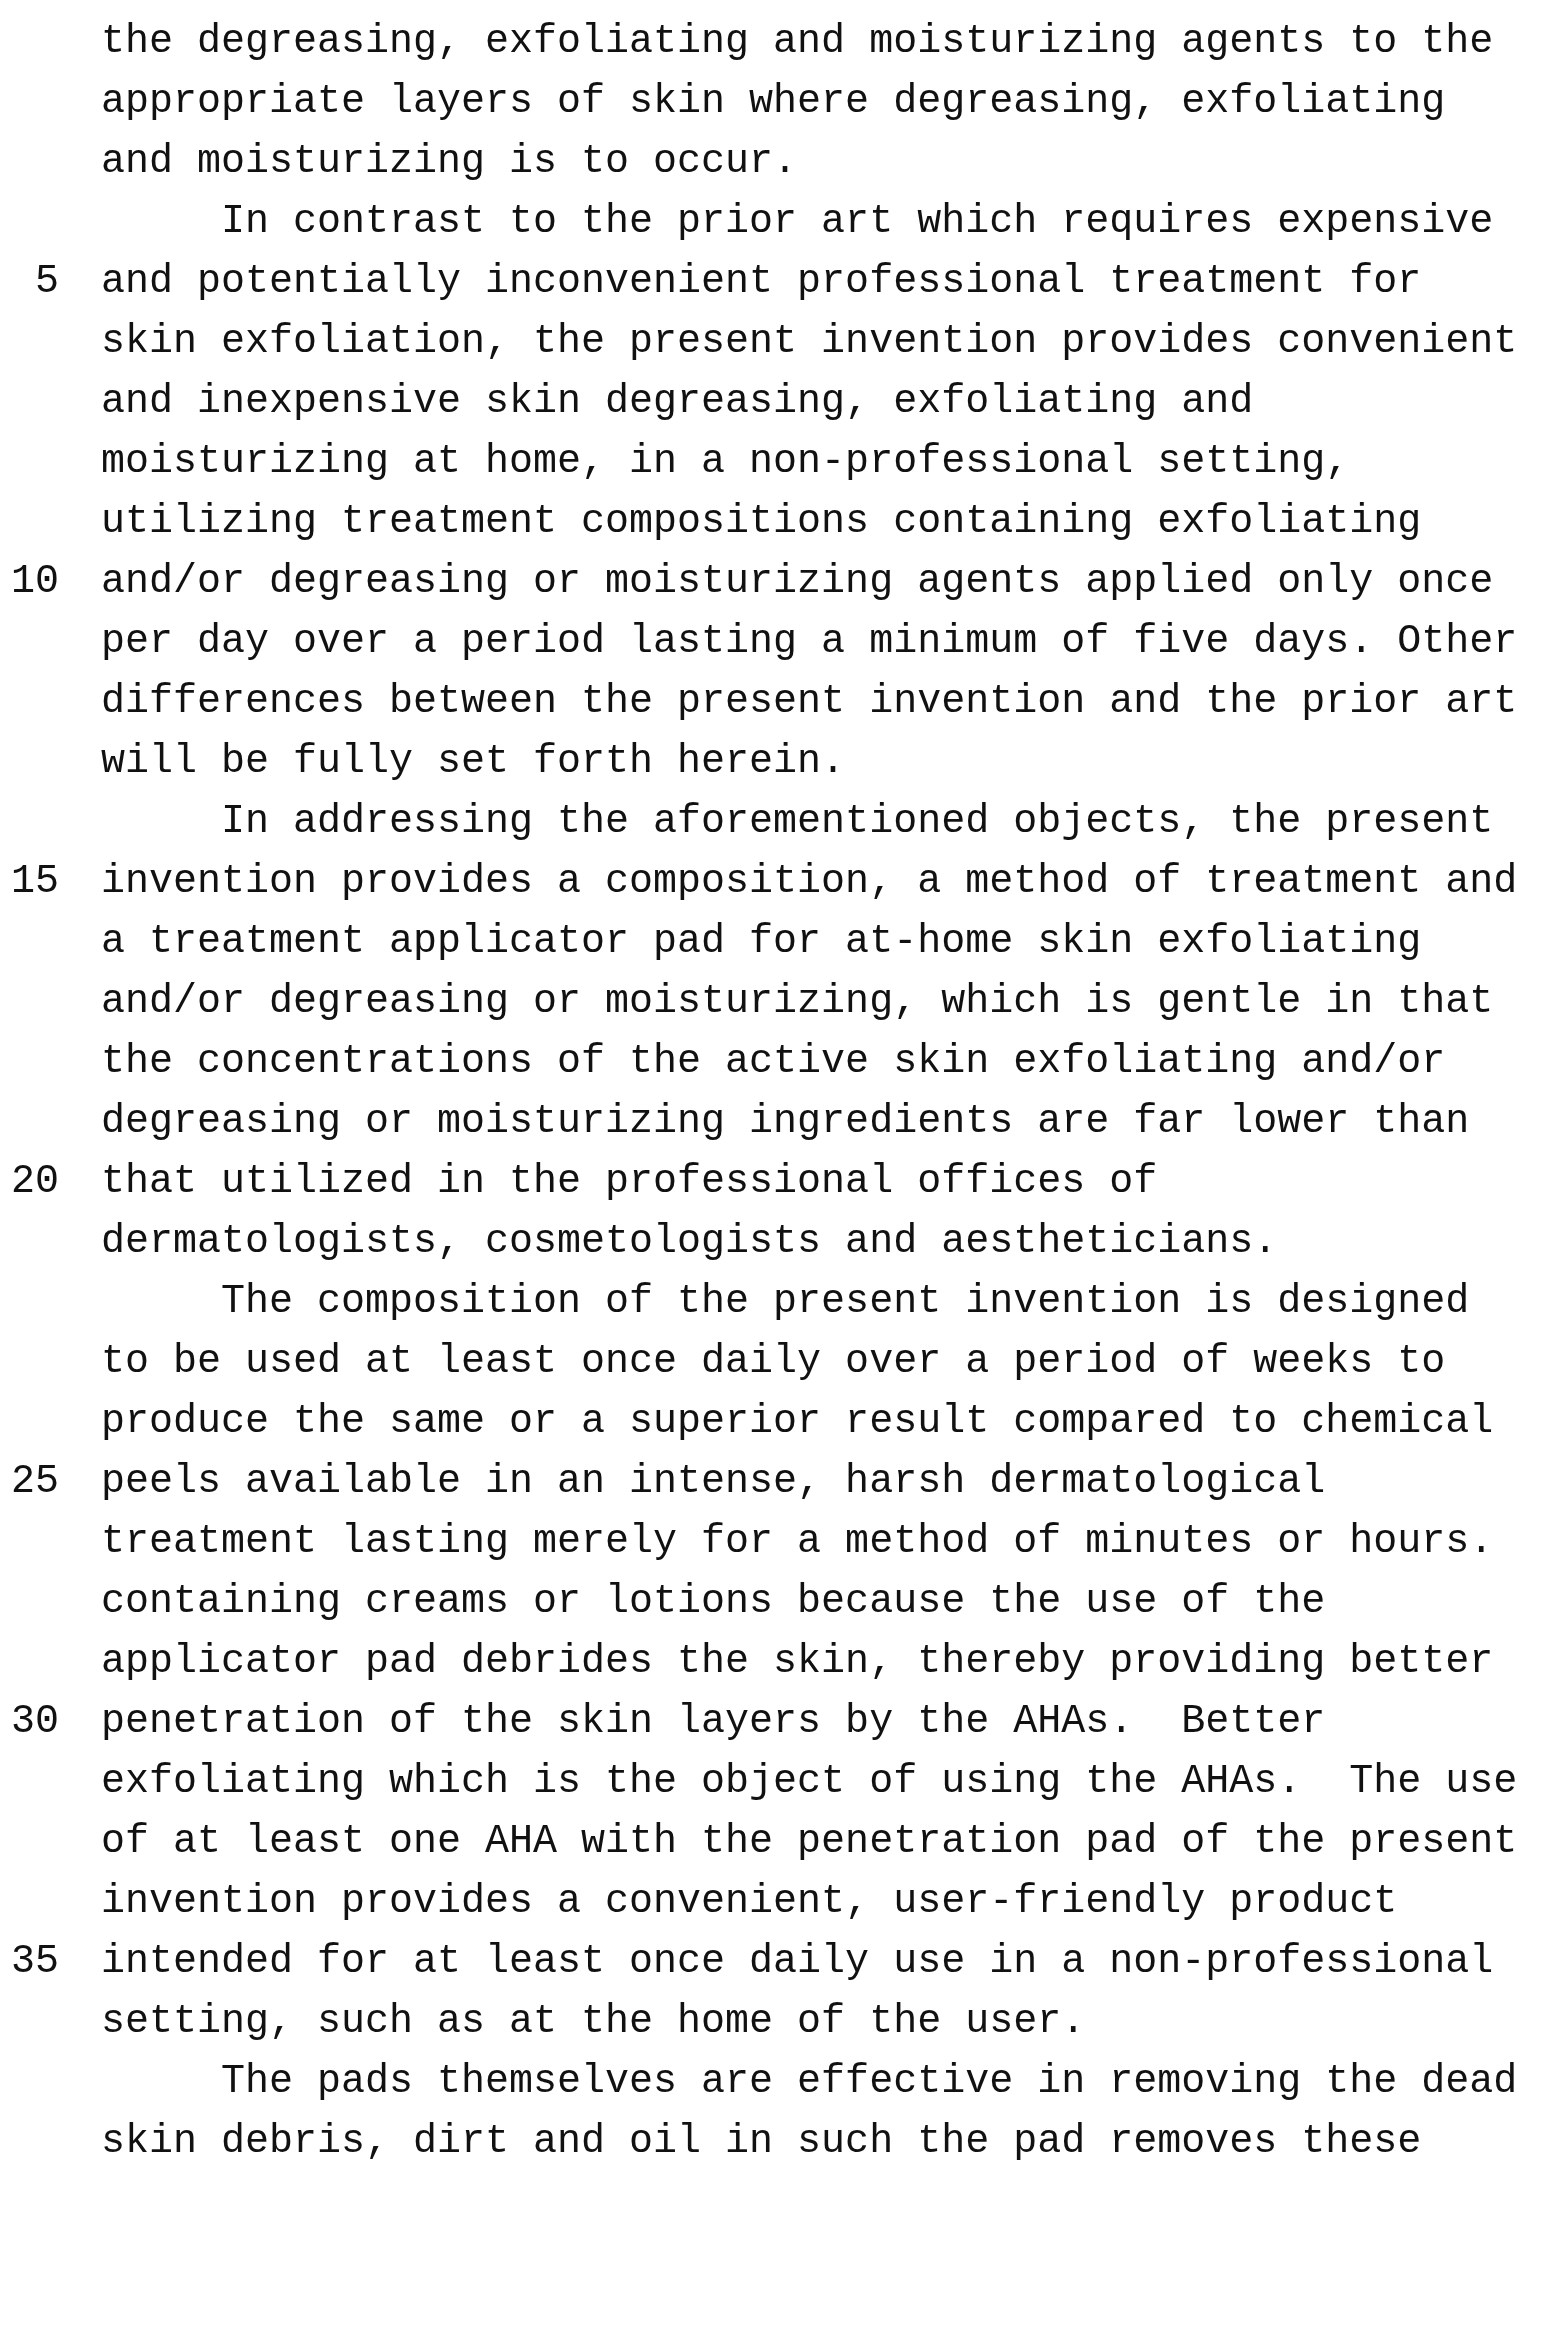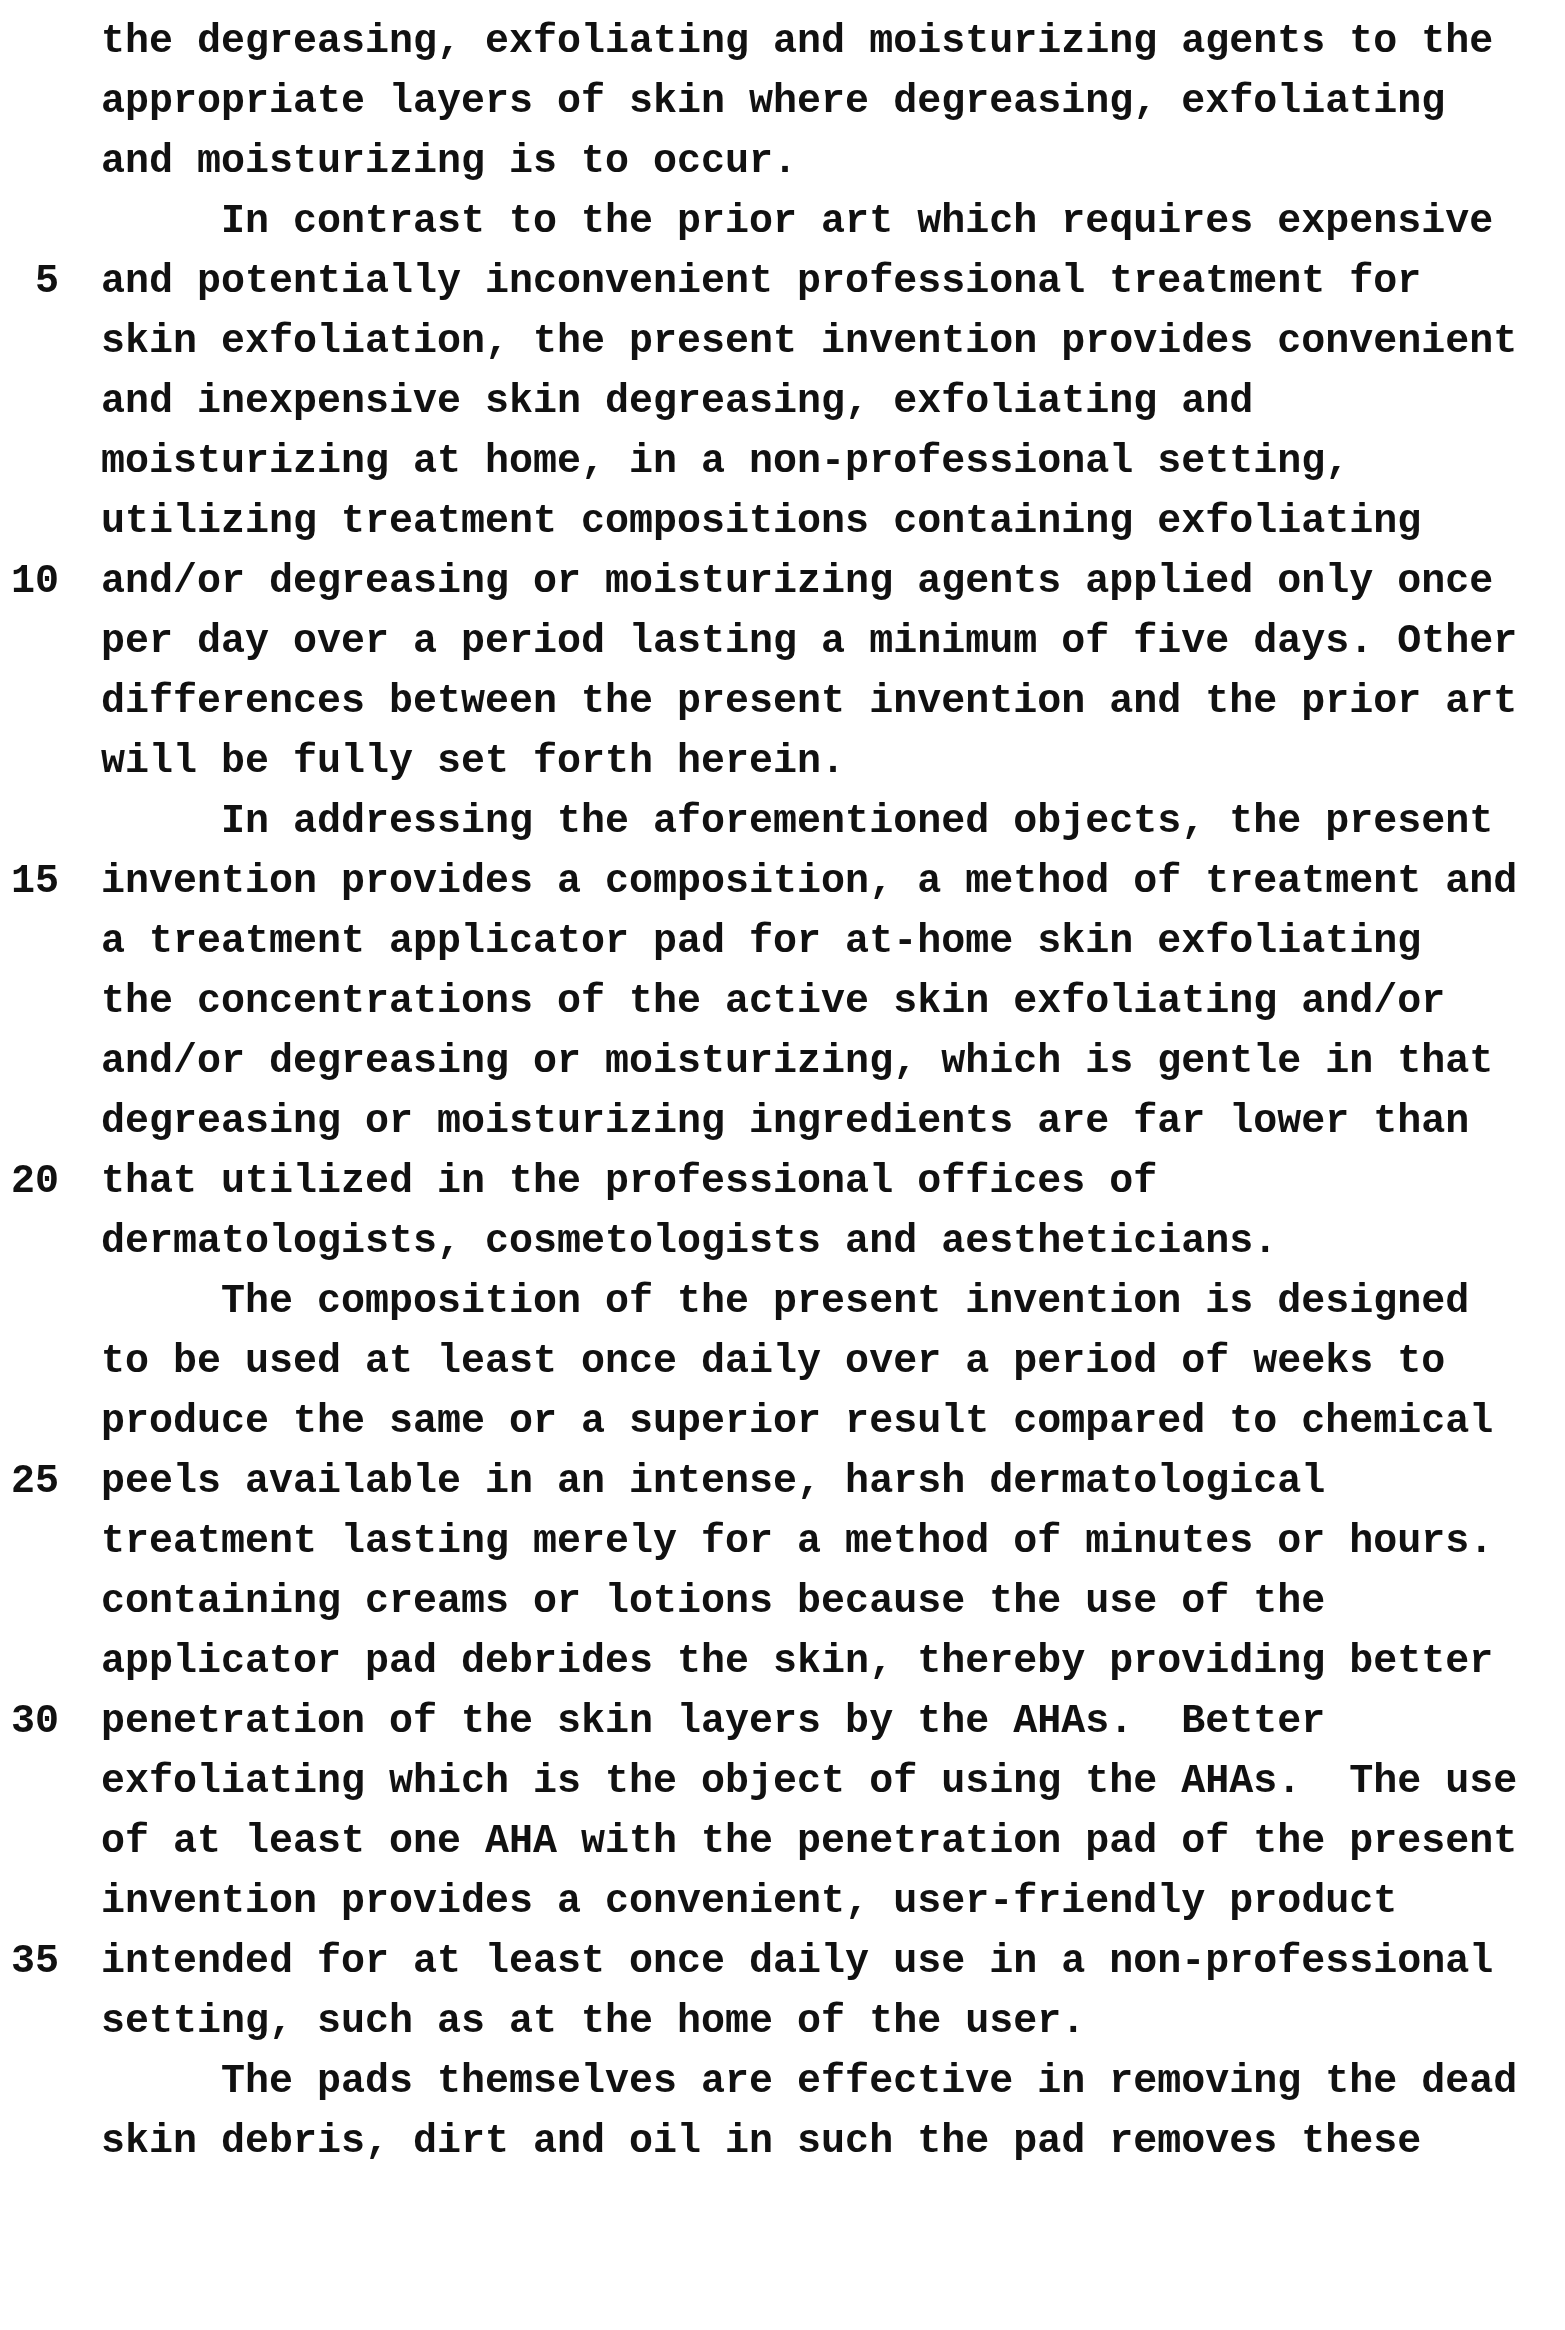--- a/index.html
+++ b/index.html
@@ -13,21 +13,20 @@
     position: relative;
     overflow: hidden;
     color: #111111;
     font-family: "Liberation Mono", "DejaVu Sans Mono", monospace;
   }
   .page {
     position: absolute;
     left: 0;
     top: 12.3px;
     width: 1466px;
-    font-weight: bold;
   }
   .line {
     position: relative;
     height: 60px;
     line-height: 60px;
     font-size: 40px;
     white-space: pre;
   }
   .ln {
     position: absolute;
@@ -53,22 +52,22 @@
     <div class="line"><span class="ln"></span><span class="txt">and inexpensive skin degreasing, exfoliating and</span></div>
     <div class="line"><span class="ln"></span><span class="txt">moisturizing at home, in a non-professional setting,</span></div>
     <div class="line"><span class="ln"></span><span class="txt">utilizing treatment compositions containing exfoliating</span></div>
     <div class="line"><span class="ln">10</span><span class="txt">and/or degreasing or moisturizing agents applied only once</span></div>
     <div class="line"><span class="ln"></span><span class="txt">per day over a period lasting a minimum of five days. Other</span></div>
     <div class="line"><span class="ln"></span><span class="txt">differences between the present invention and the prior art</span></div>
     <div class="line"><span class="ln"></span><span class="txt">will be fully set forth herein.</span></div>
     <div class="line"><span class="ln"></span><span class="txt">     In addressing the aforementioned objects, the present</span></div>
     <div class="line"><span class="ln">15</span><span class="txt">invention provides a composition, a method of treatment and</span></div>
     <div class="line"><span class="ln"></span><span class="txt">a treatment applicator pad for at-home skin exfoliating</span></div>
+    <div class="line"><span class="ln"></span><span class="txt">and/or degreasing or moisturizing, which is gentle in that</span></div>
     <div class="line"><span class="ln"></span><span class="txt">the concentrations of the active skin exfoliating and/or</span></div>
-    <div class="line"><span class="ln"></span><span class="txt">and/or degreasing or moisturizing, which is gentle in that</span></div>
     <div class="line"><span class="ln"></span><span class="txt">degreasing or moisturizing ingredients are far lower than</span></div>
     <div class="line"><span class="ln">20</span><span class="txt">that utilized in the professional offices of</span></div>
     <div class="line"><span class="ln"></span><span class="txt">dermatologists, cosmetologists and aestheticians.</span></div>
     <div class="line"><span class="ln"></span><span class="txt">     The composition of the present invention is designed</span></div>
     <div class="line"><span class="ln"></span><span class="txt">to be used at least once daily over a period of weeks to</span></div>
     <div class="line"><span class="ln"></span><span class="txt">produce the same or a superior result compared to chemical</span></div>
     <div class="line"><span class="ln">25</span><span class="txt">peels available in an intense, harsh dermatological</span></div>
     <div class="line"><span class="ln"></span><span class="txt">treatment lasting merely for a method of minutes or hours.</span></div>
     <div class="line"><span class="ln"></span><span class="txt">containing creams or lotions because the use of the</span></div>
     <div class="line"><span class="ln"></span><span class="txt">applicator pad debrides the skin, thereby providing better</span></div>

